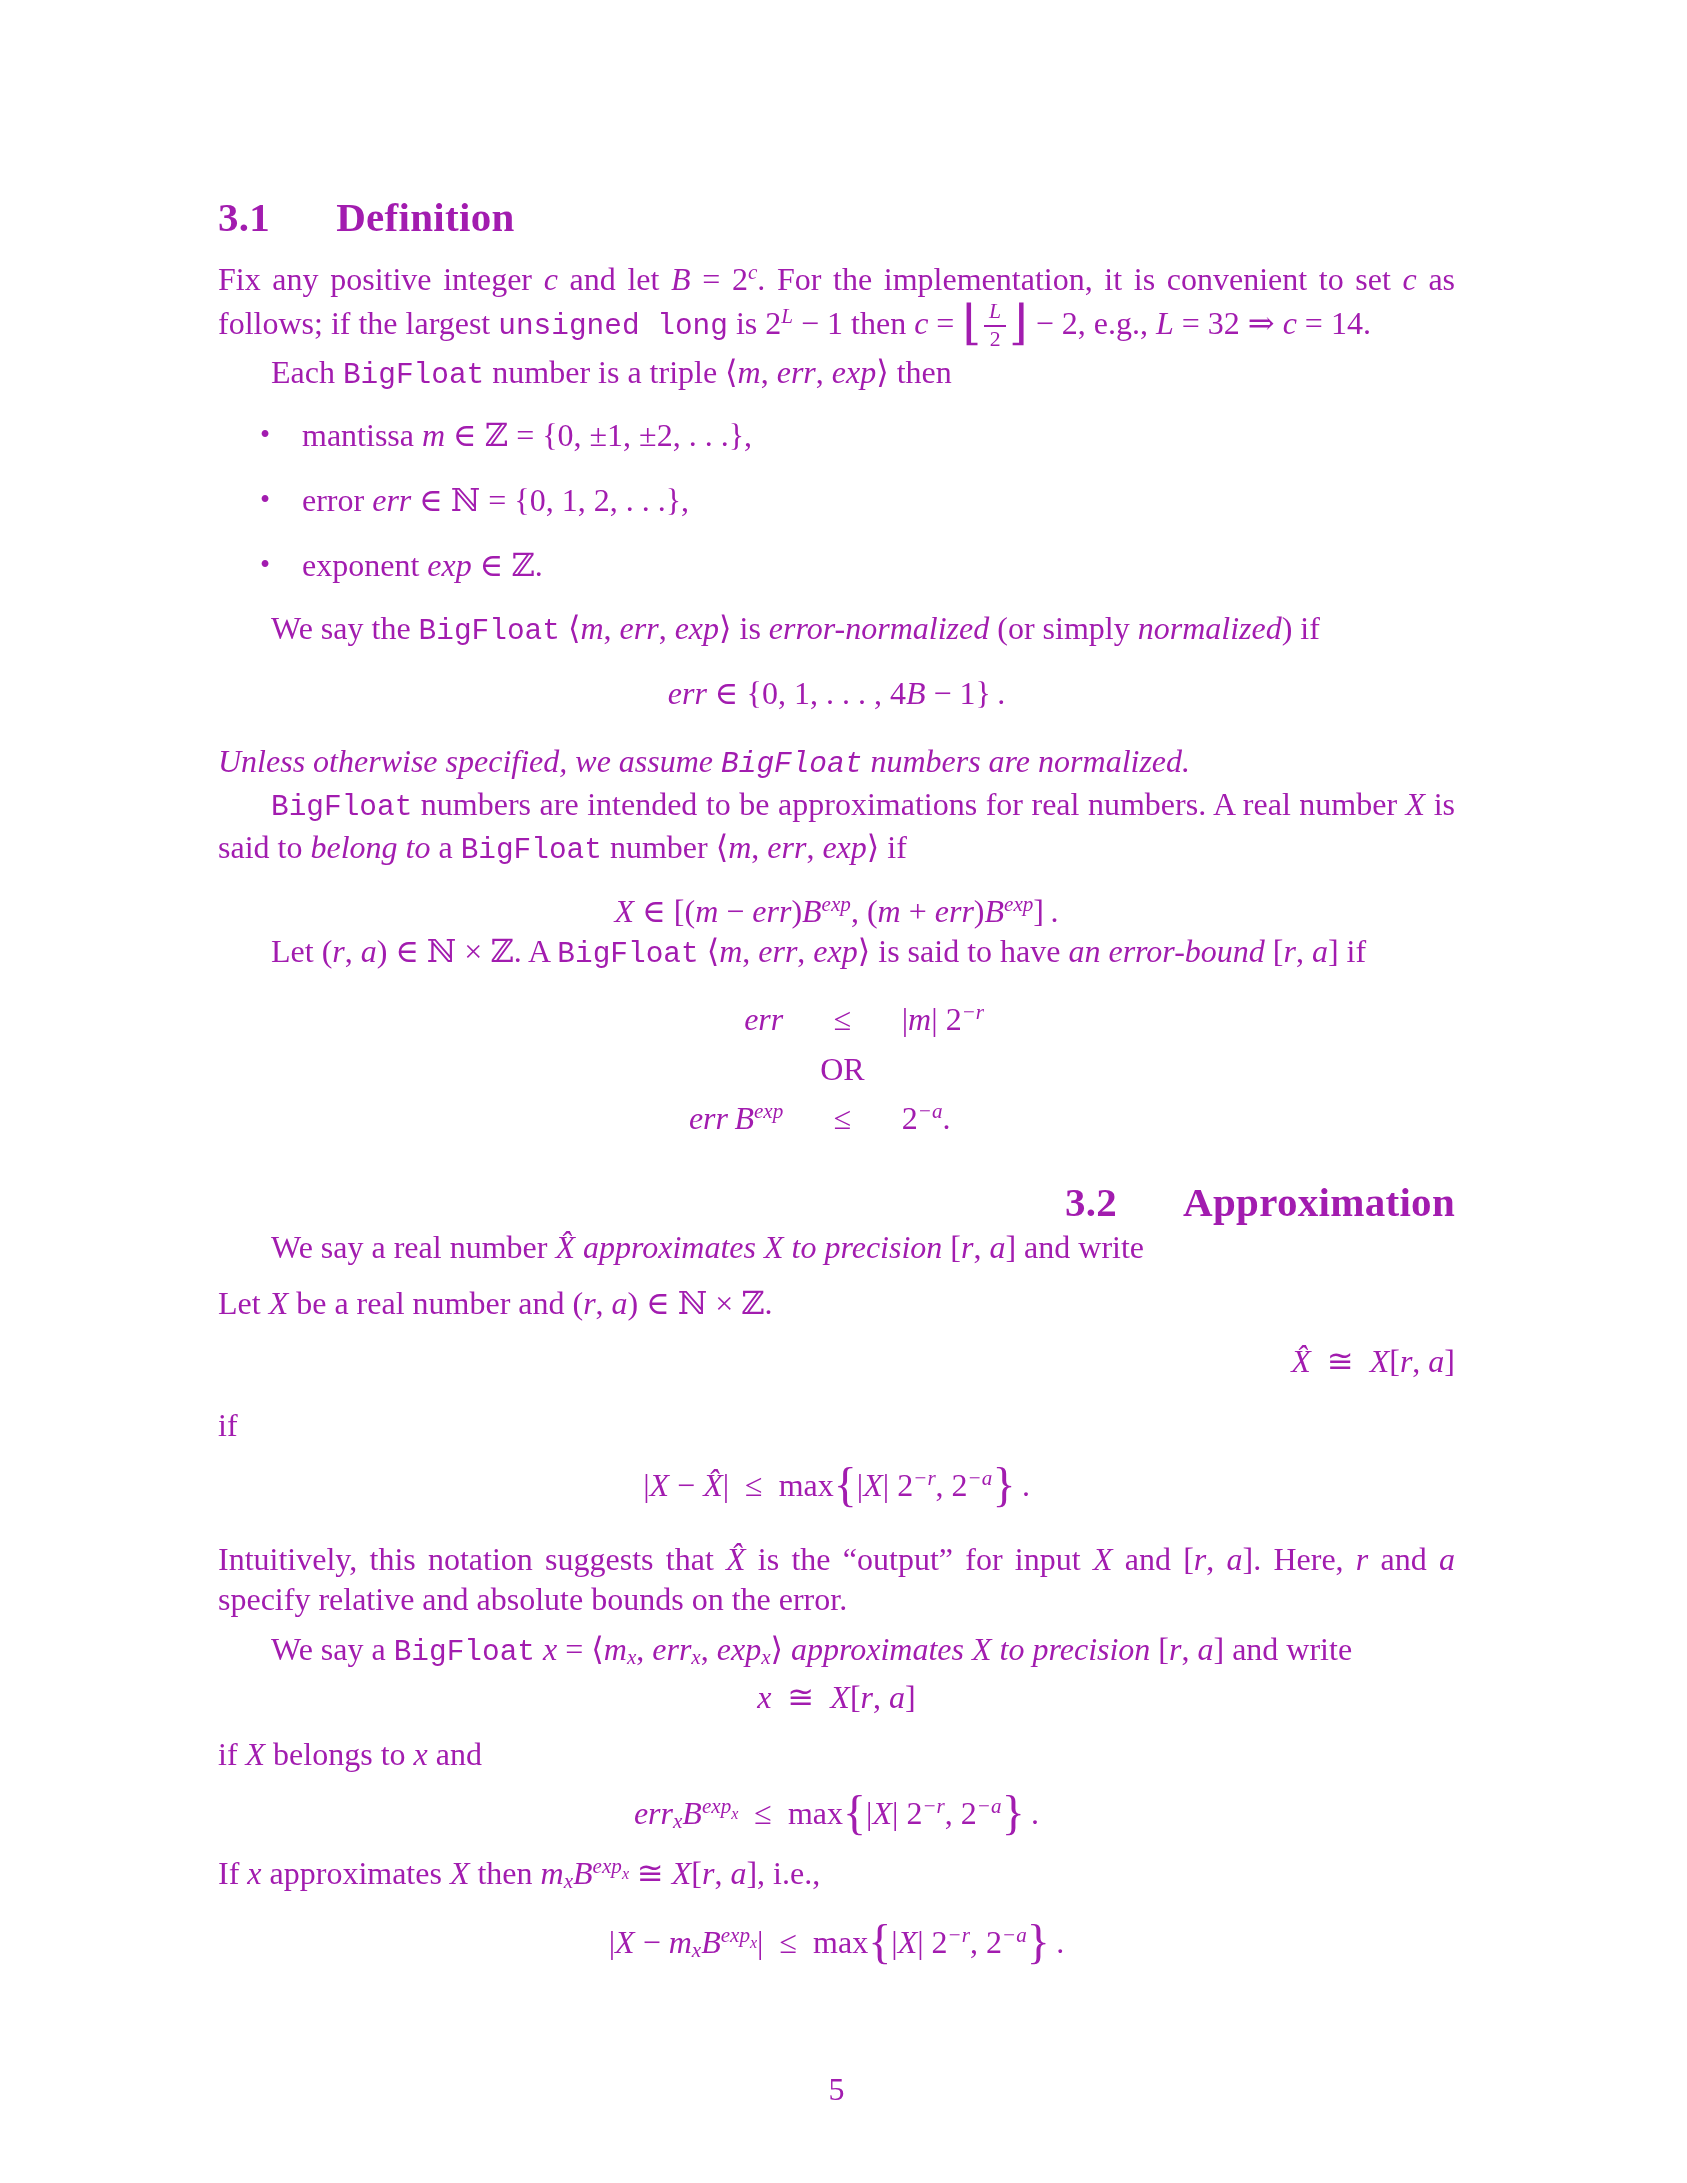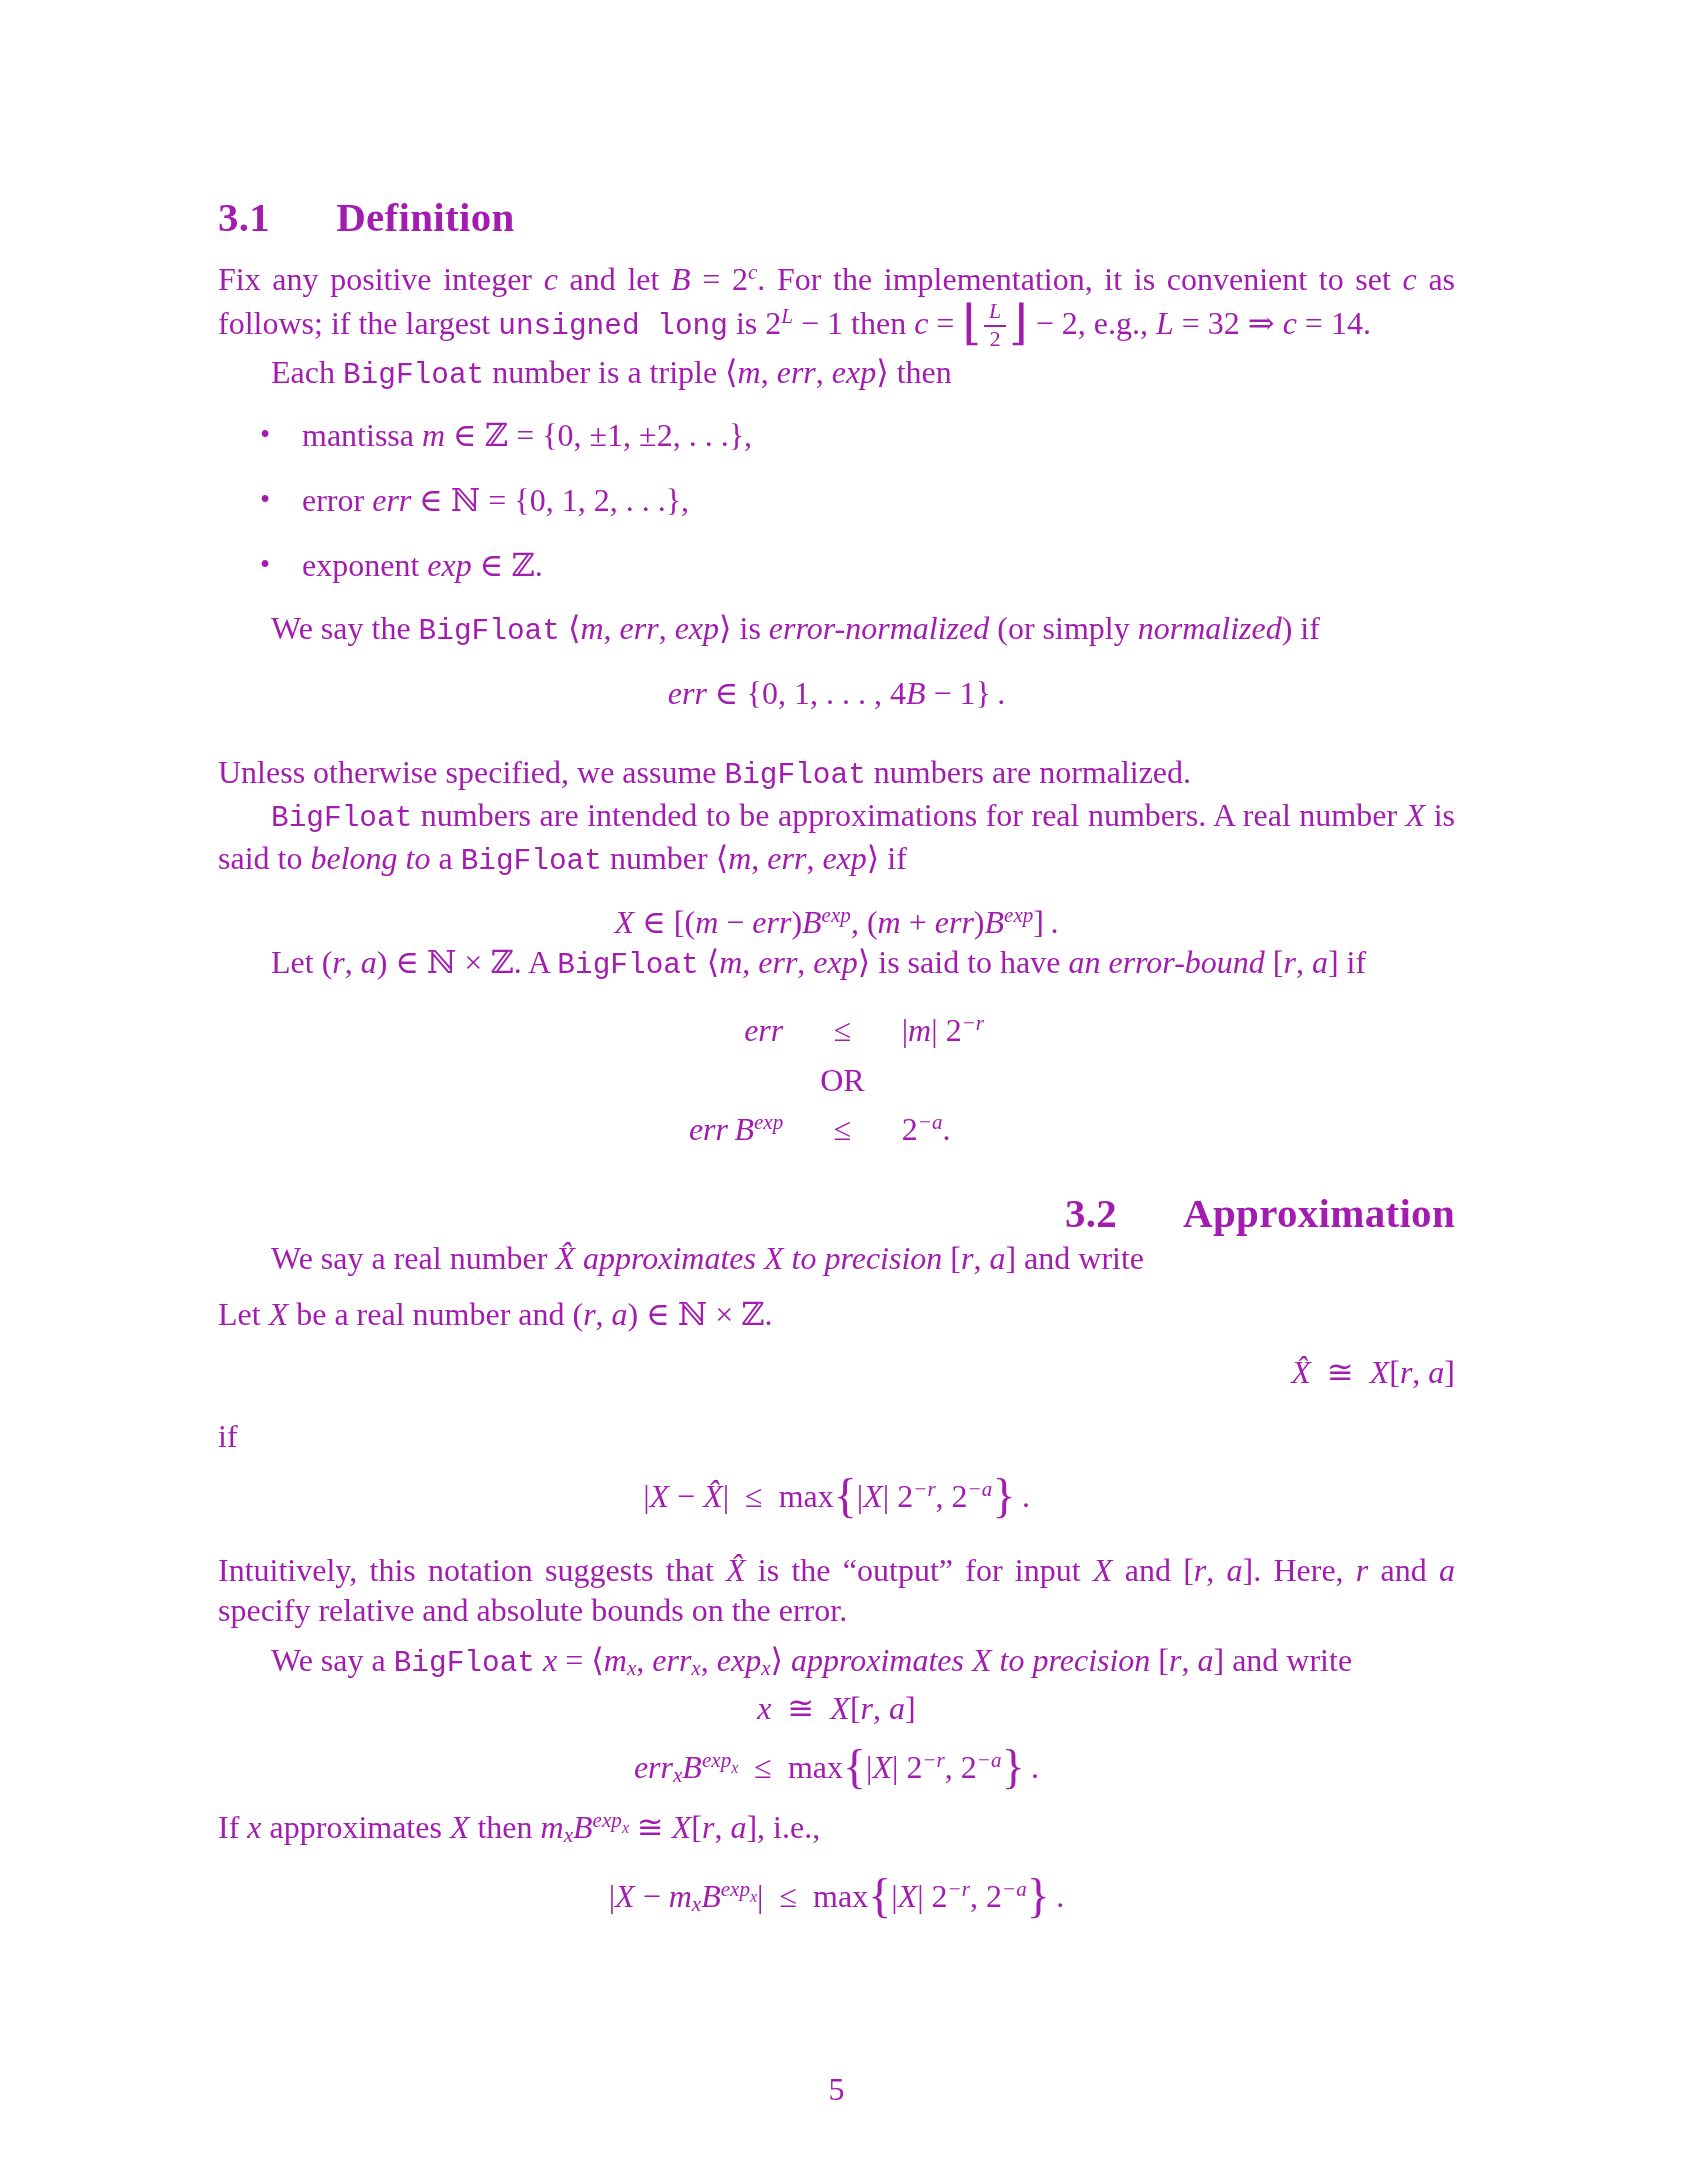--- a/index.html
+++ b/index.html
@@ -20,21 +20,21 @@
     margin: 0; letter-spacing: 0.3px;
   }
   .sec-heading .sec-num { display: inline-block; margin-right: 66px; }
   .h32 { margin-top: 40px; text-align: right; }
 
   .para { margin: 0; text-align: justify; }
   .para.indent { text-indent: 53px; }
 
   .p1  { margin-top: 17px; }
   .p3  { margin-top: 22.5px; }
-  .p4  { margin-top: 39px; }
+  .p4  { margin-top: 28px; font-style: italic; }
   .p6  { }
   .p7  { margin-top: 16px; }
   .p9  { margin-top: 24px; }
   .p10 { margin-top: 34px; }
   .p11 { margin-top: 9.3px; }
   .p12 { margin-top: 17px; }
   .p13 { margin-top: 20px; }
 
   .blist { list-style: none; margin: 20px 0 0 0; padding: 0; }
   .blist li { position: relative; padding-left: 84px; margin-top: 25px; text-align: justify; }
@@ -129,20 +129,21 @@
     <p class="para p9"><span>if</span></p>
 
     <div class="eq eq5"><span>|</span><span class="r-i">X</span><span> − </span><span class="r-i">X̂</span><span>| ≤ max</span><span class="r-big">{</span><span>|</span><span class="r-i">X</span><span>| 2</span><span class="r-i r-sup">−r</span><span>, 2</span><span class="r-i r-sup">−a</span><span class="r-big">}</span><span> .</span></div>
 
     <p class="para p10"><span>Intuitively, this notation suggests that </span><span class="r-i">X̂</span><span> is the “output” for input </span><span class="r-i">X</span><span> and [</span><span class="r-i">r</span><span>, </span><span class="r-i">a</span><span>]. Here, </span><span class="r-i">r</span><span> and </span><span class="r-i">a</span><span> specify relative and absolute bounds on the error.</span></p>
 
     <p class="para indent p11"><span>We say a </span><span class="r-tt">BigFloat</span><span> </span><span class="r-i">x</span><span> = ⟨</span><span class="r-i">m</span><span class="r-i r-sub">x</span><span>, </span><span class="r-i">err</span><span class="r-i r-sub">x</span><span>, </span><span class="r-i">exp</span><span class="r-i r-sub">x</span><span>⟩ </span><span class="r-i">approximates X to precision</span><span> [</span><span class="r-i">r</span><span>, </span><span class="r-i">a</span><span>]</span><span> and write</span></p>
 
     <div class="eq eq6"><span class="r-i">x</span><span> ≅ </span><span class="r-i">X</span><span>[</span><span class="r-i">r</span><span>, </span><span class="r-i">a</span><span>]</span></div>
 
+    <p class="para p12"><span>if </span><span class="r-i">X</span><span> belongs to </span><span class="r-i">x</span><span> and</span></p>
 
     <div class="eq eq7"><span class="r-i">err</span><span class="r-i r-sub">x</span><span class="r-i">B</span><span class="r-i r-sup">exp</span><span class="r-i r-supsub">x</span><span> ≤ max</span><span class="r-big">{</span><span>|</span><span class="r-i">X</span><span>| 2</span><span class="r-i r-sup">−r</span><span>, 2</span><span class="r-i r-sup">−a</span><span class="r-big">}</span><span> .</span></div>
 
     <p class="para p13"><span>If </span><span class="r-i">x</span><span> approximates </span><span class="r-i">X</span><span> then </span><span class="r-i">m</span><span class="r-i r-sub">x</span><span class="r-i">B</span><span class="r-i r-sup">exp</span><span class="r-i r-supsub">x</span><span> ≅ </span><span class="r-i">X</span><span>[</span><span class="r-i">r</span><span>, </span><span class="r-i">a</span><span>], i.e.,</span></p>
 
     <div class="eq eq8"><span>|</span><span class="r-i">X</span><span> − </span><span class="r-i">m</span><span class="r-i r-sub">x</span><span class="r-i">B</span><span class="r-i r-sup">exp</span><span class="r-i r-supsub">x</span><span>| ≤ max</span><span class="r-big">{</span><span>|</span><span class="r-i">X</span><span>| 2</span><span class="r-i r-sup">−r</span><span>, 2</span><span class="r-i r-sup">−a</span><span class="r-big">}</span><span> .</span></div>
 
   </div>
 
   <div class="footer">5</div>

